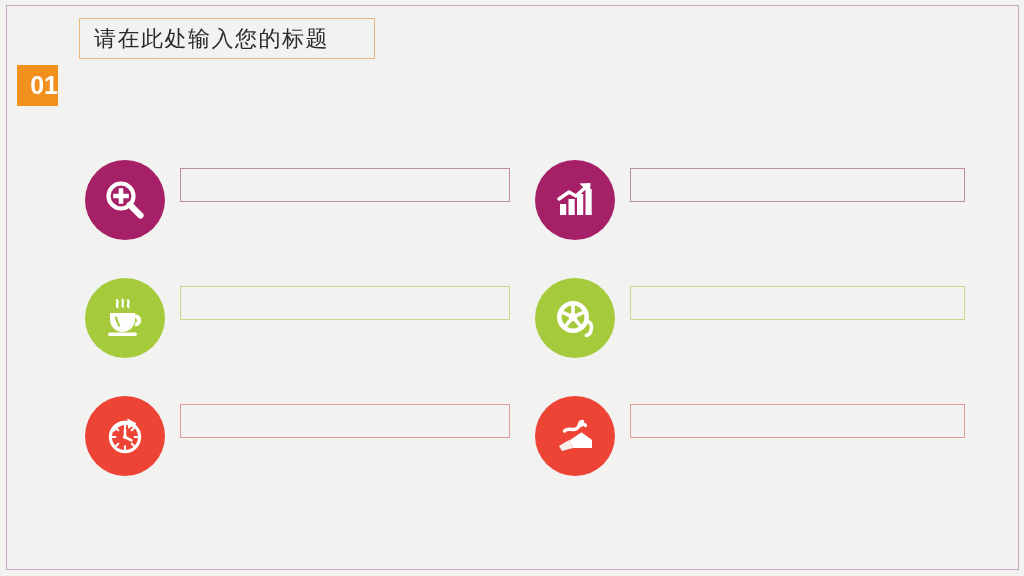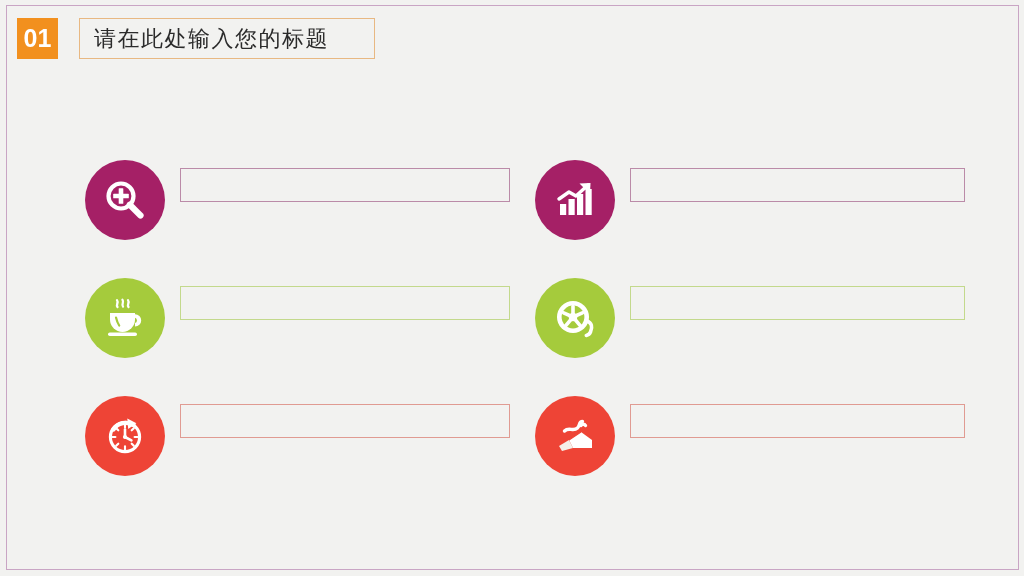--- a/index.html
+++ b/index.html
@@ -45,23 +45,24 @@
     height: 41px;
   }
   .header-number {
     width: 41px;
     height: 41px;
     background: #f2901e;
     color: #ffffff;
     font-size: 25px;
     font-weight: bold;
     line-height: 41px;
-    text-align: center;
+    text-align: right;
     letter-spacing: 0px;
     box-sizing: border-box;
+    margin-top: 47px;
   }
   .header-title-box {
     margin-left: 21px;
     height: 41px;
     min-width: 296px;
     border: 1.4px solid #e8b882;
     background: transparent;
     box-sizing: border-box;
     display: flex;
     align-items: center;

